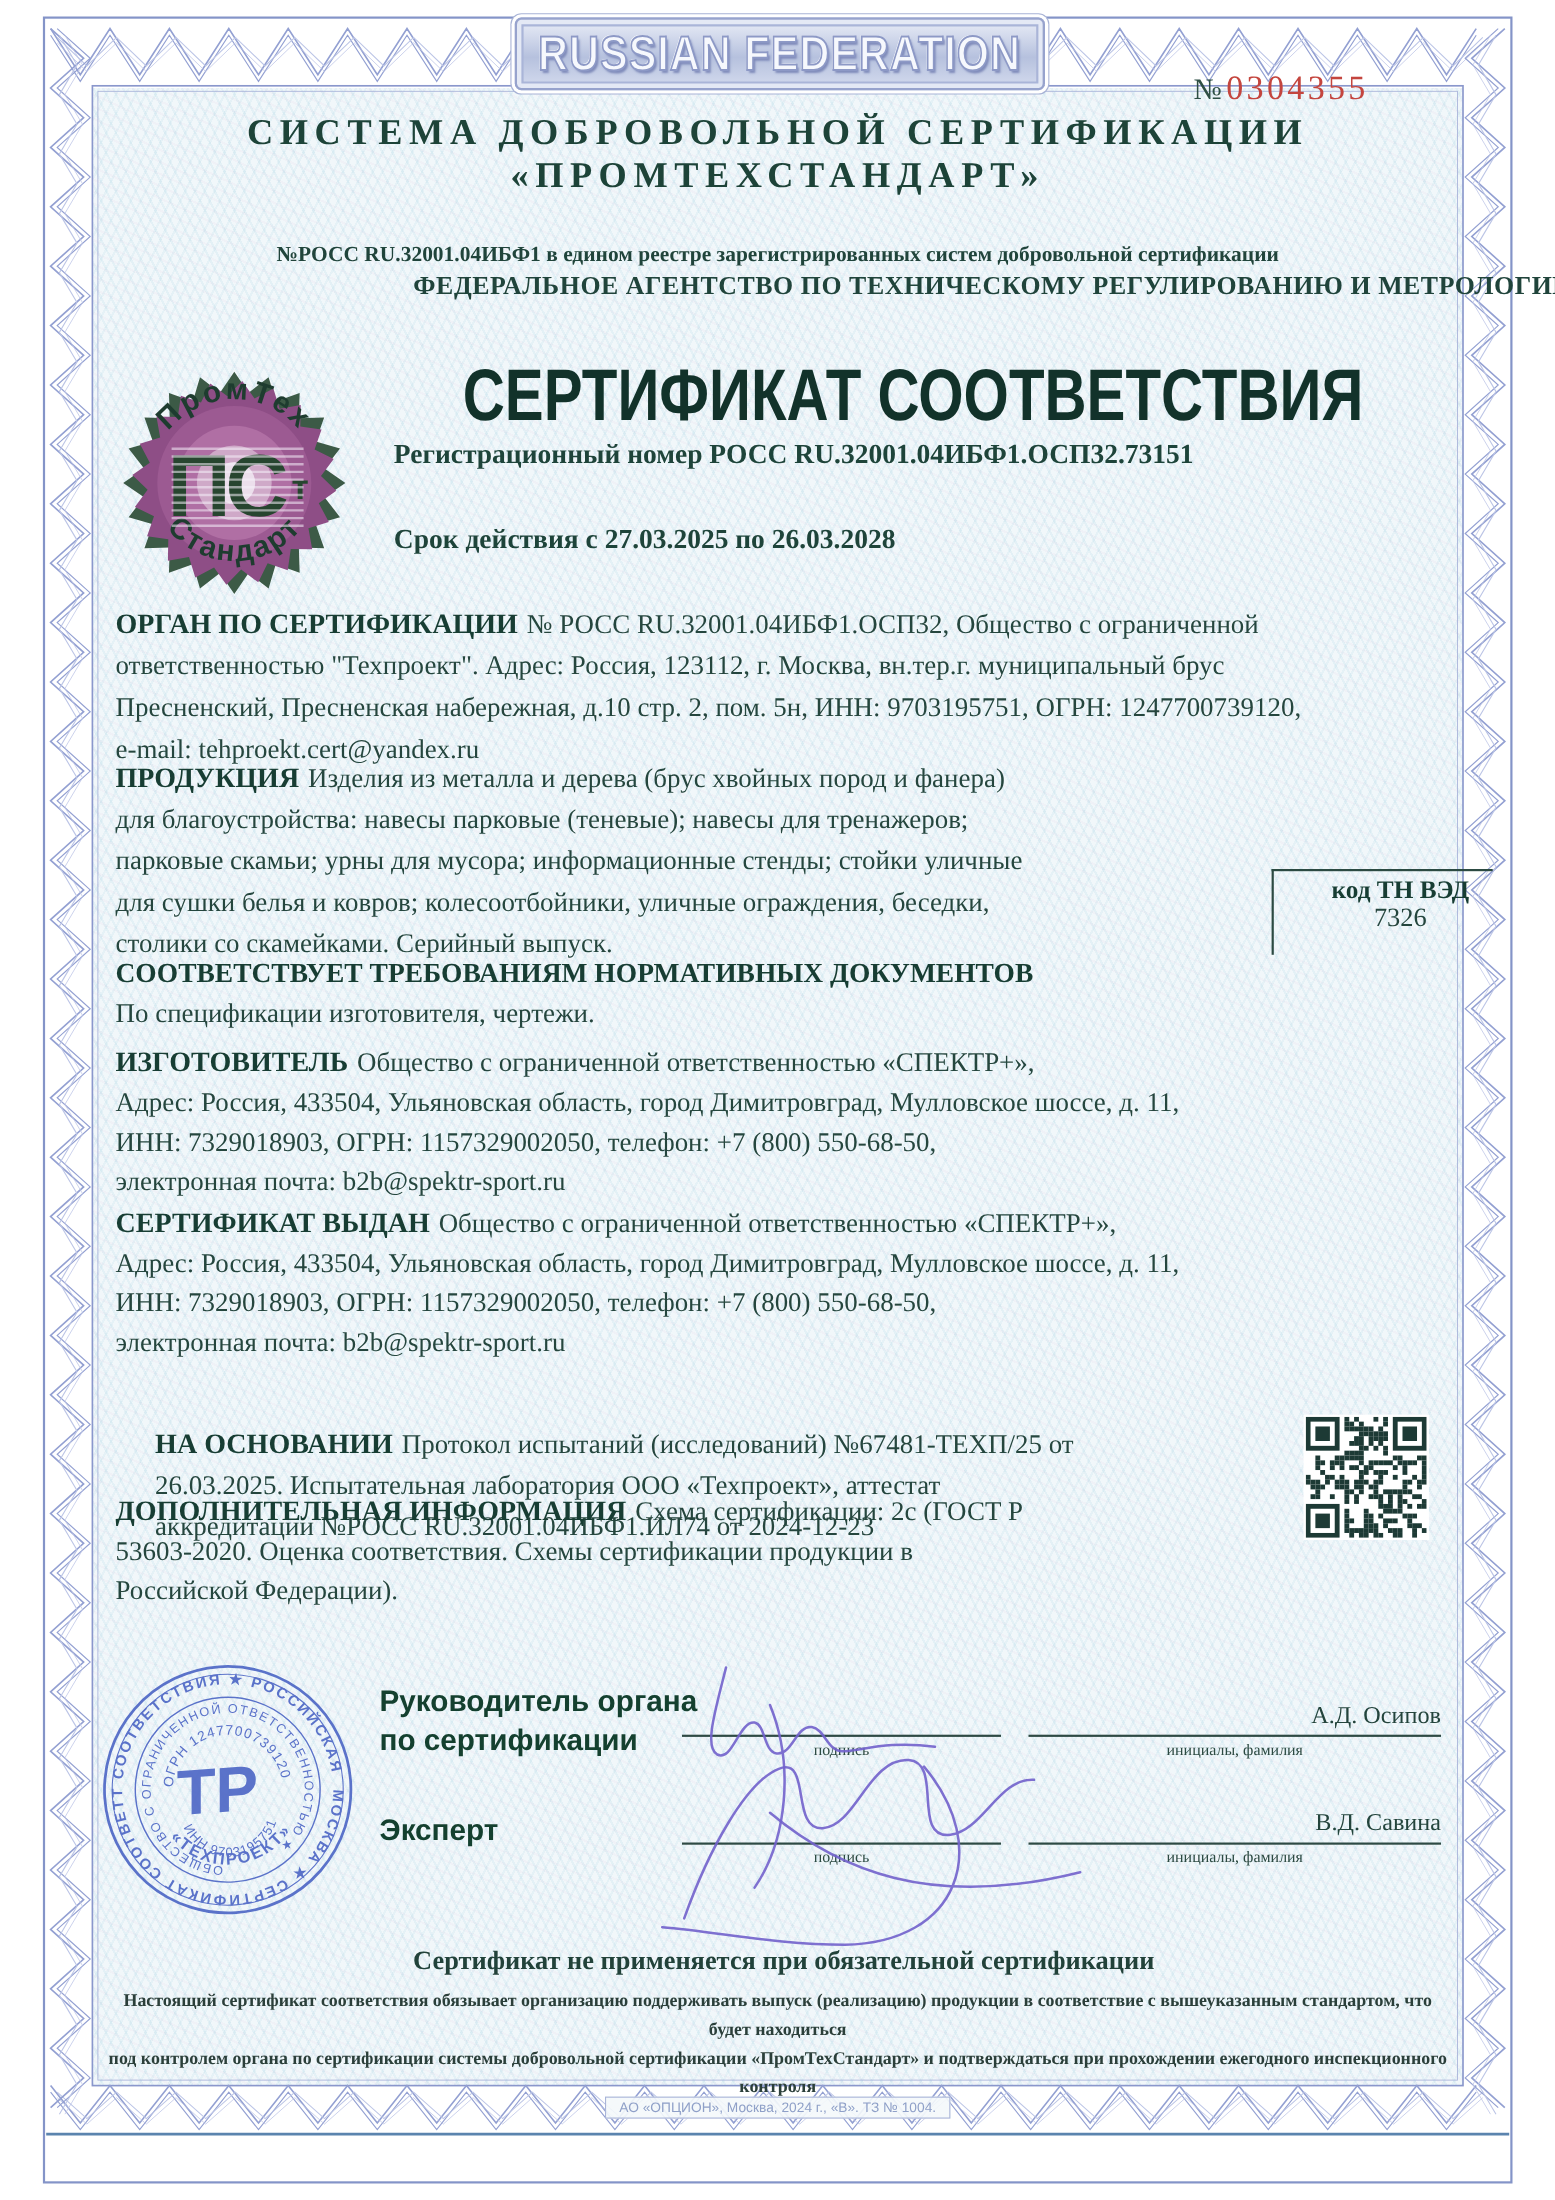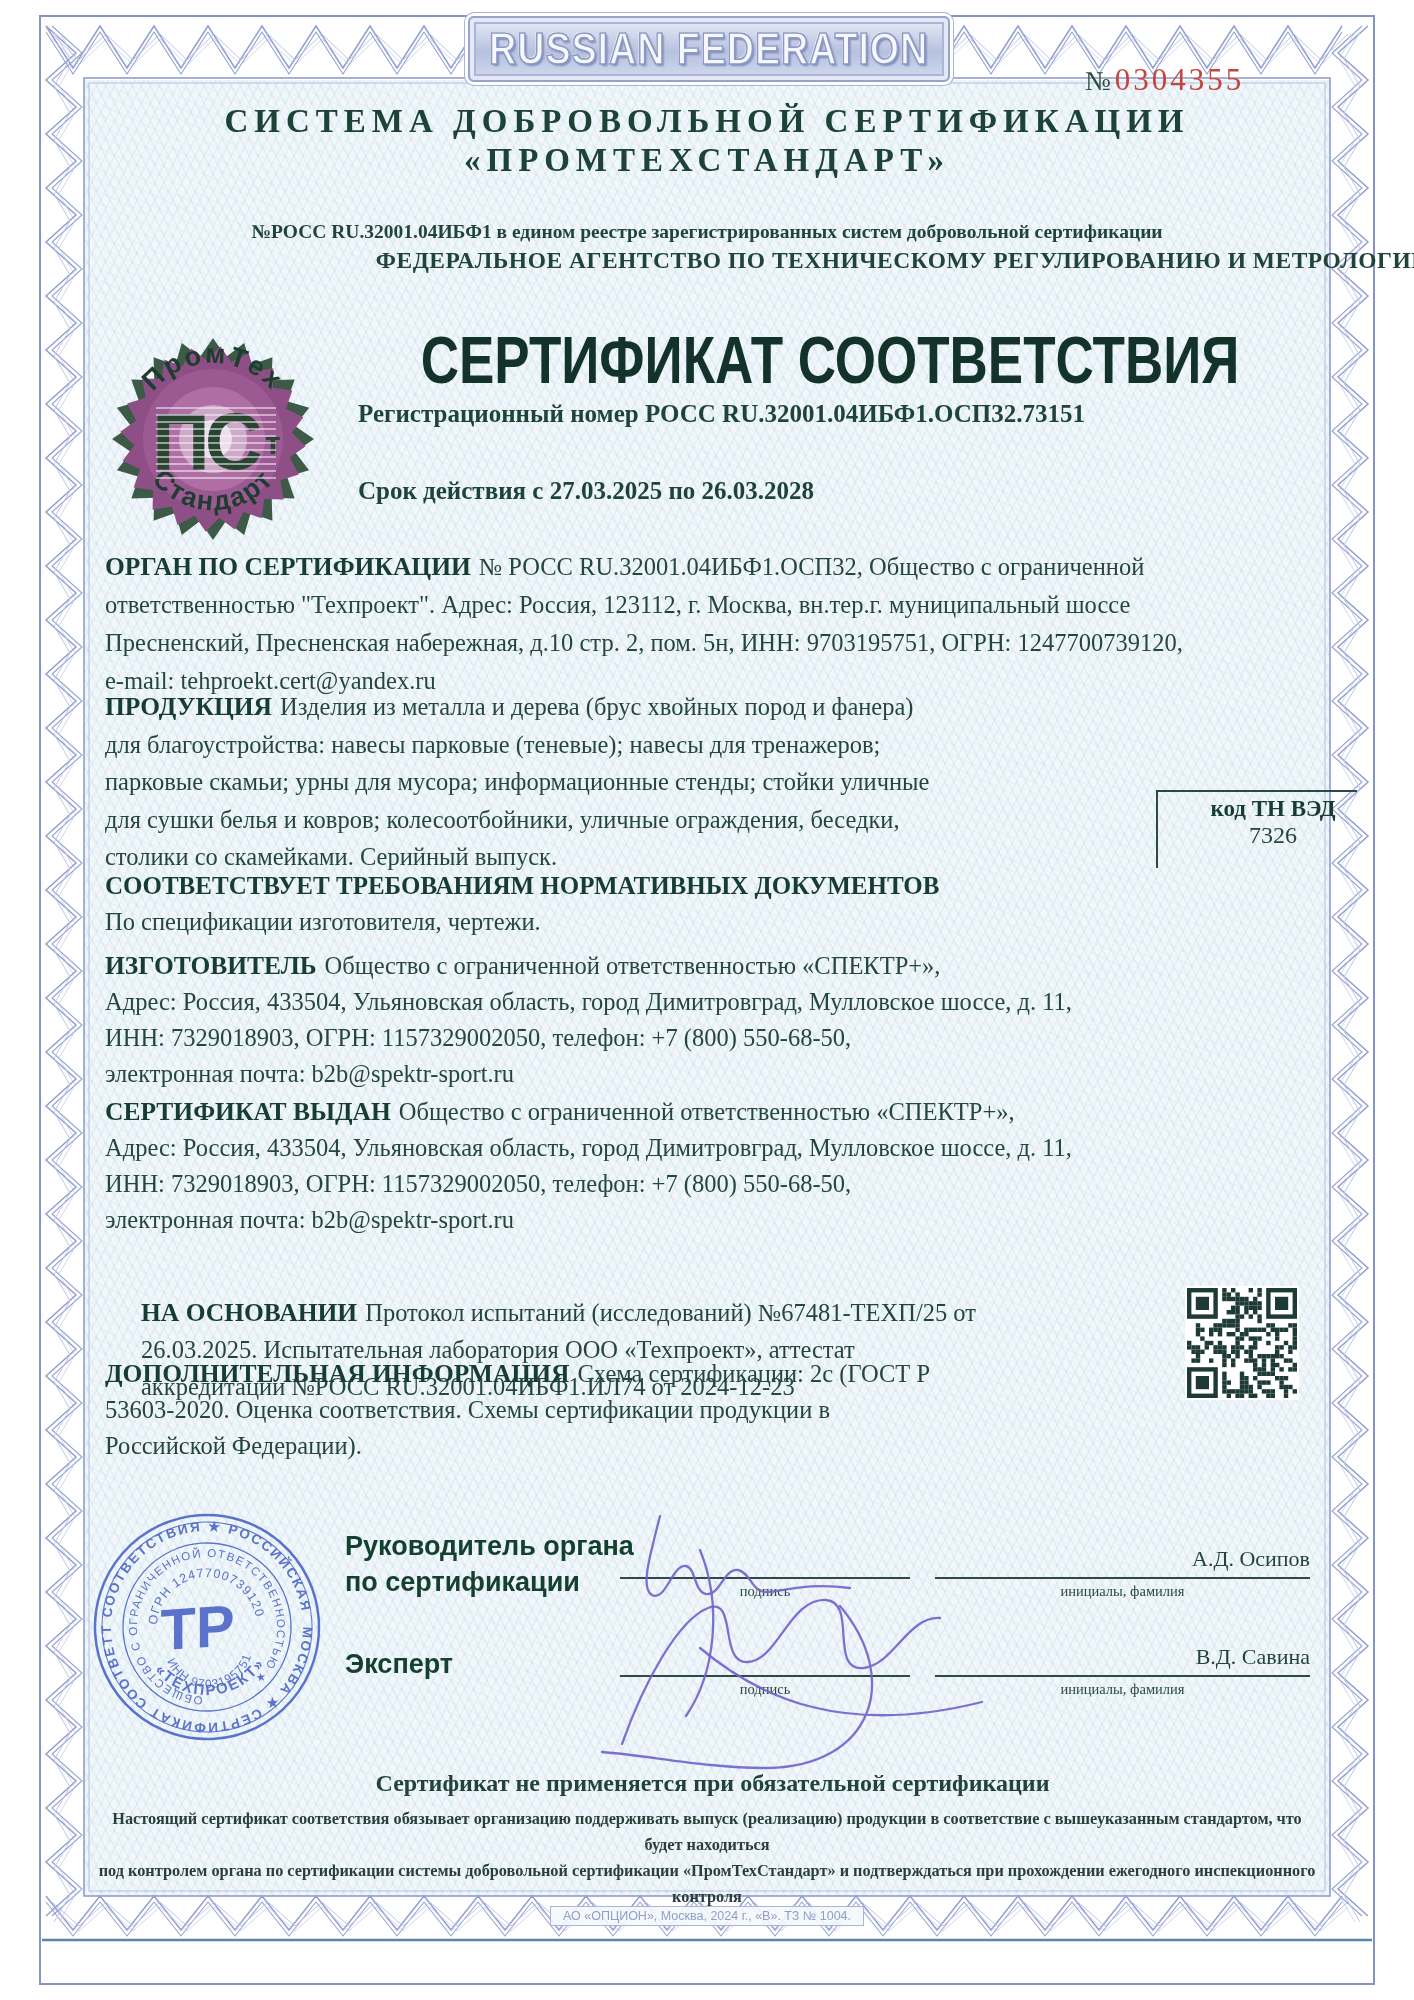--- a/index.html
+++ b/index.html
@@ -155,21 +155,21 @@
         <line x1="48" y1="139" x2="168" y2="139" stroke="rgba(246,240,250,0.55)" stroke-width="2.2"></line>
         <line x1="48" y1="146" x2="168" y2="146" stroke="rgba(246,240,250,0.55)" stroke-width="2.2"></line>
       </g>
   </svg>
 
   <div class="regnum">Регистрационный номер РОСС RU.32001.04ИБФ1.ОСП32.73151</div>
   <div class="validity">Срок действия с 27.03.2025 по 26.03.2028</div>
 
   <div class="para" style="top:548px;width:1185px;line-height:38px;">
     <span class="ph">ОРГАН ПО СЕРТИФИКАЦИИ</span><span class="pt">№ РОСС RU.32001.04ИБФ1.ОСП32, Общество с ограниченной
-ответственностью "Техпроект". Адрес: Россия, 123112, г. Москва, вн.тер.г. муниципальный шоссе
+ответственностью "Техпроект". Адрес: Россия, 123112, г. Москва, вн.тер.г. муниципальный брус
 Пресненский, Пресненская набережная, д.10 стр. 2, пом. 5н, ИНН: 9703195751, ОГРН: 1247700739120,
 e-mail: tehproekt.cert@yandex.ru</span>
   </div>
 
   <div class="para" style="top:688px;width:1035px;line-height:37.5px;">
     <span class="ph">ПРОДУКЦИЯ</span><span class="pt">Изделия из металла и дерева (брус хвойных пород и фанера)
 для благоустройства: навесы парковые (теневые); навесы для тренажеров;
 парковые скамьи; урны для мусора; информационные стенды; стойки уличные
 для сушки белья и ковров; колесоотбойники, уличные ограждения, беседки,
 столики со скамейками.   Серийный выпуск.</span>

